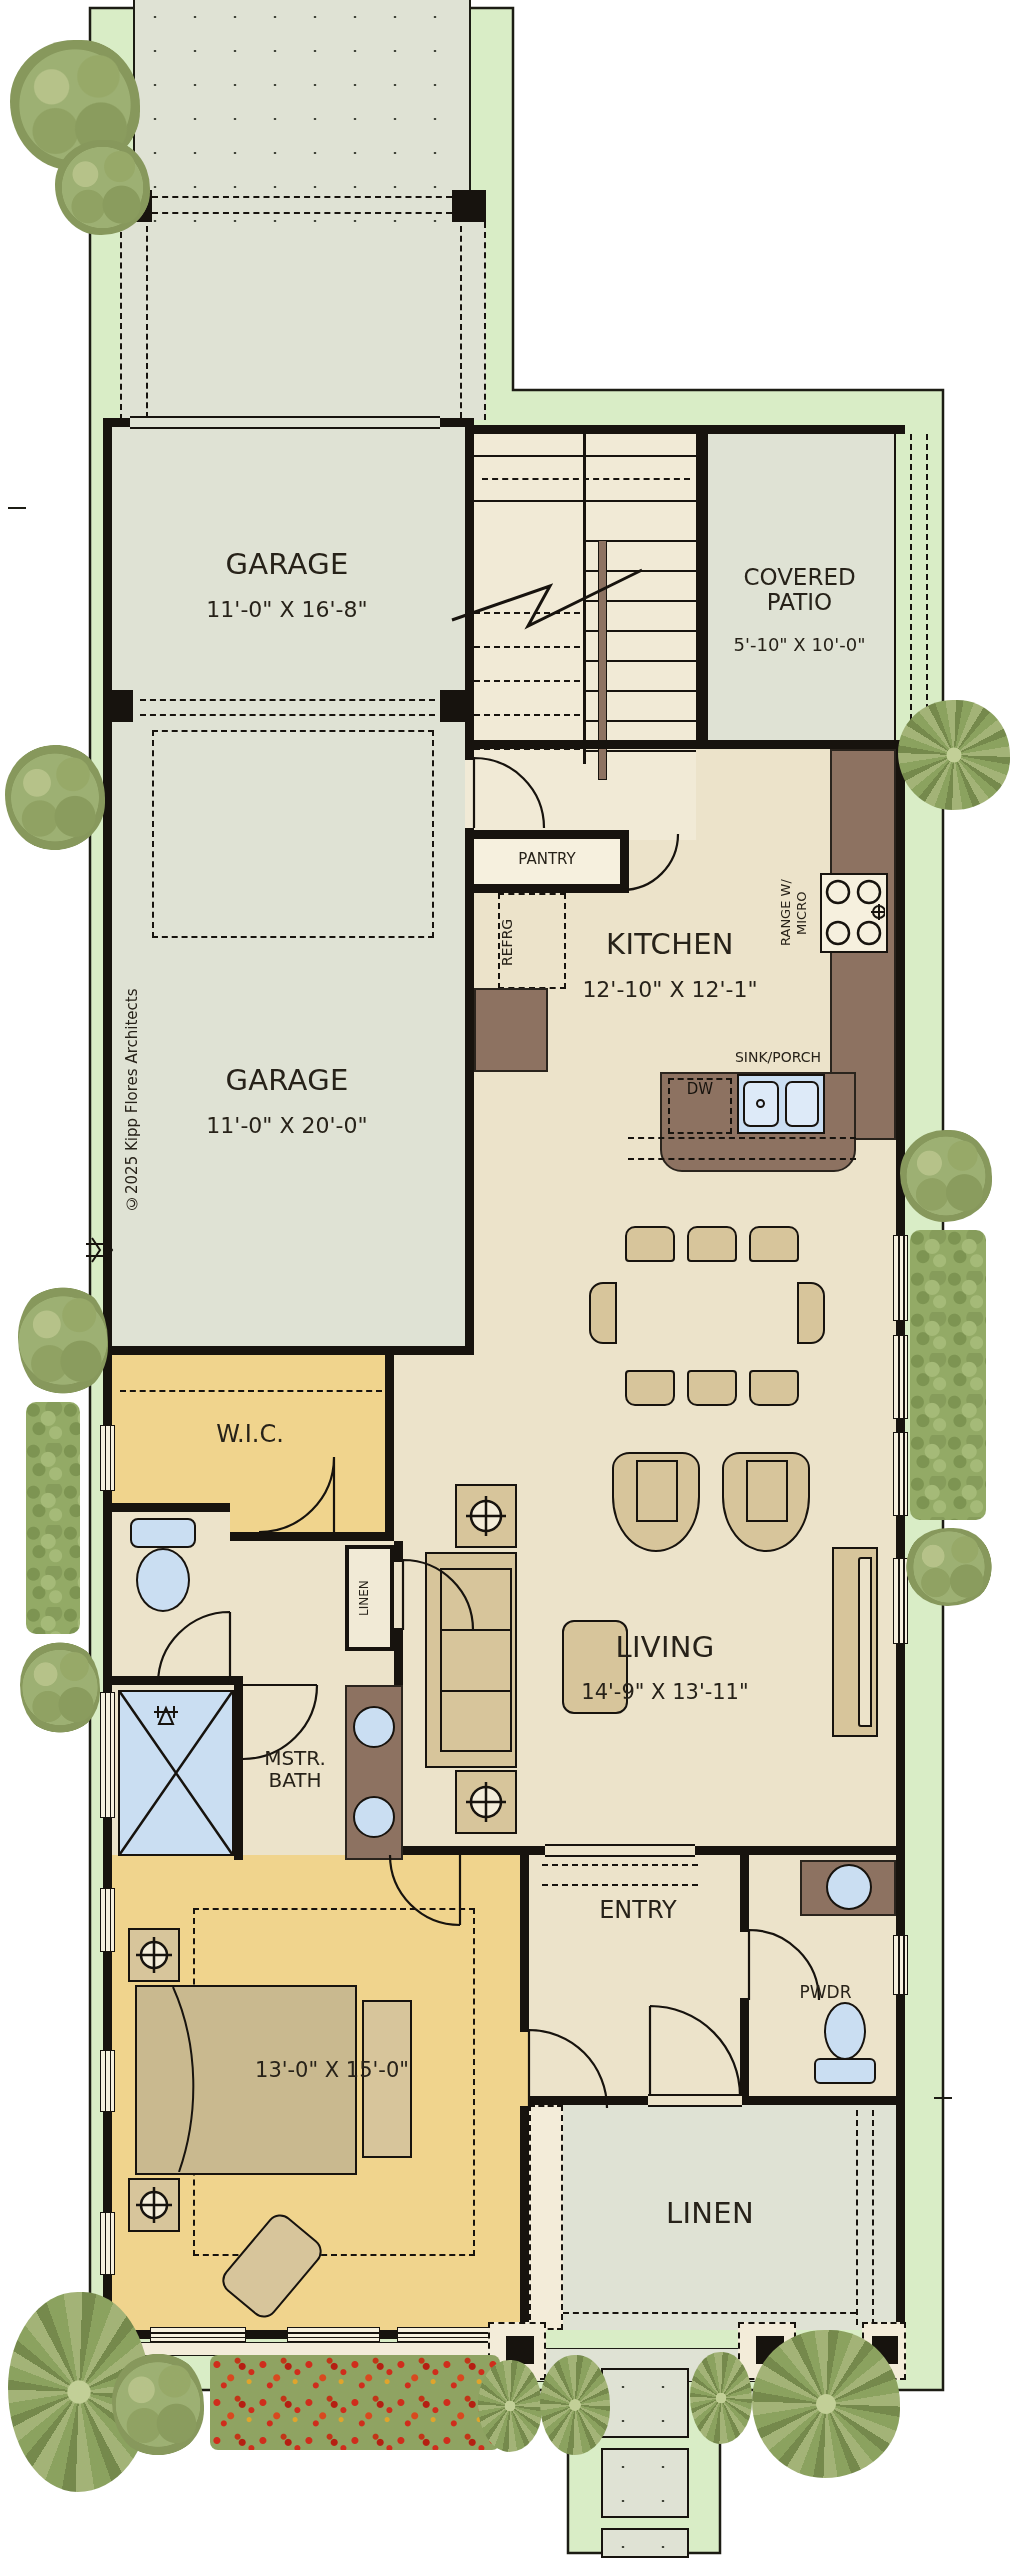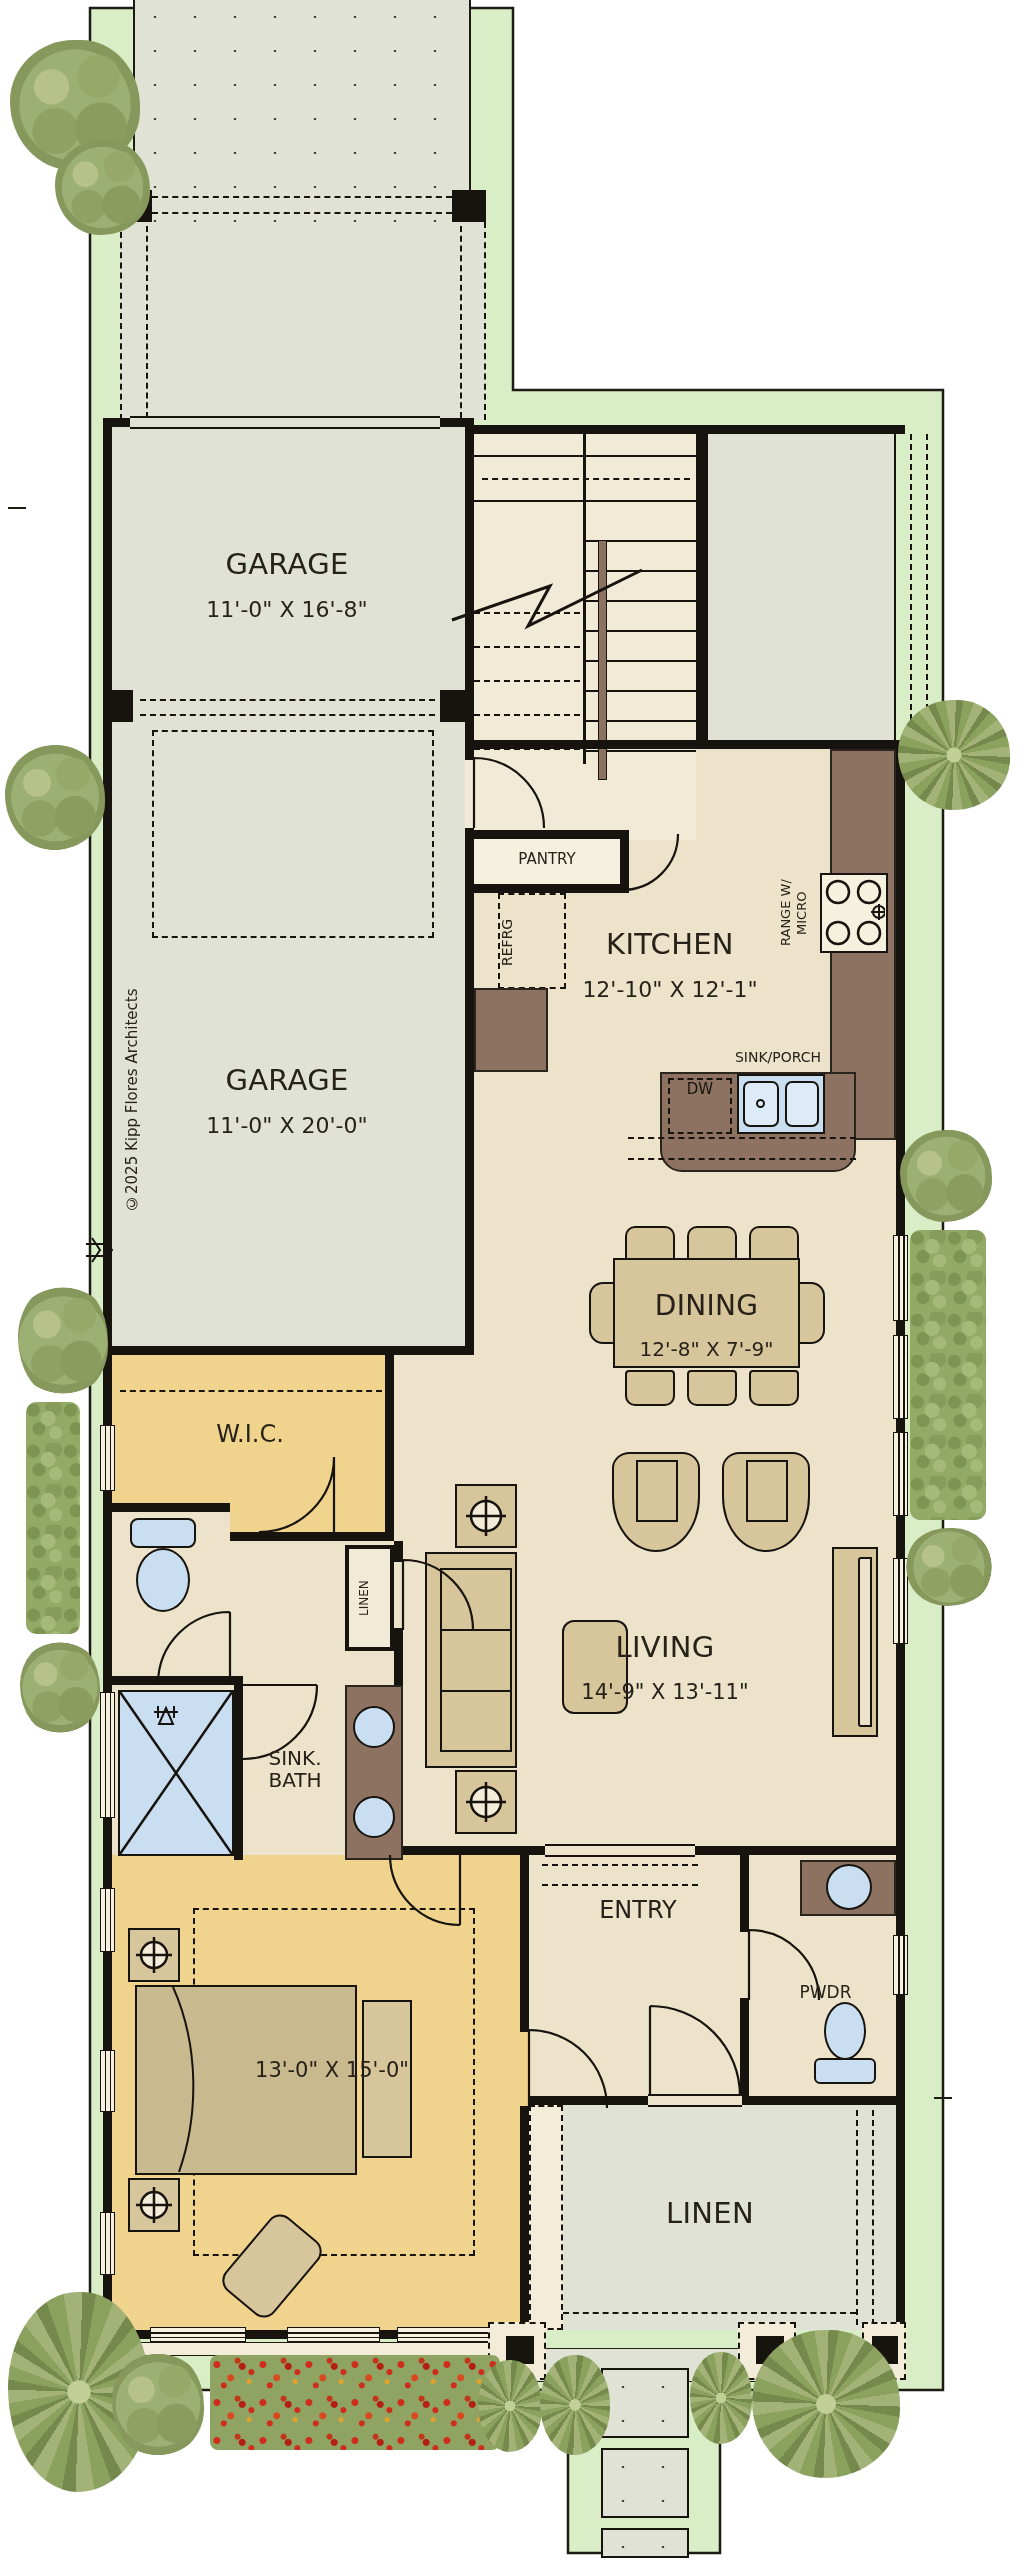--- a/index.html
+++ b/index.html
@@ -187,26 +187,20 @@
   <div class="a dashH" style="left:628px;top:1158px;width:228px"></div>
 
   <div class="a tan" style="left:625px;top:1226px;width:50px;height:36px;border-radius:10px 10px 4px 4px"></div>
   <div class="a tan" style="left:687px;top:1226px;width:50px;height:36px;border-radius:10px 10px 4px 4px"></div>
   <div class="a tan" style="left:749px;top:1226px;width:50px;height:36px;border-radius:10px 10px 4px 4px"></div>
   <div class="a tan" style="left:625px;top:1370px;width:50px;height:36px;border-radius:4px 4px 10px 10px"></div>
   <div class="a tan" style="left:687px;top:1370px;width:50px;height:36px;border-radius:4px 4px 10px 10px"></div>
   <div class="a tan" style="left:749px;top:1370px;width:50px;height:36px;border-radius:4px 4px 10px 10px"></div>
   <div class="a tan" style="left:589px;top:1282px;width:28px;height:62px;border-radius:14px 0 0 14px"></div>
   <div class="a tan" style="left:797px;top:1282px;width:28px;height:62px;border-radius:0 14px 14px 0"></div>
-  <div class="a tan" style="left:613px;top:1258px;width:187px;height:110px">
-    <div class="lbl" style="margin-top:14px">
-      <div class="rname" style="font-size:28px">DINING</div>
-      <div class="rdims" style="font-size:20px">12'-8" X 7'-9"</div>
-    </div>
-  </div>
 
   <div class="a tan" style="left:455px;top:1484px;width:62px;height:64px"></div>
   <div class="a tan" style="left:455px;top:1770px;width:62px;height:64px"></div>
   <svg class="a" style="left:464px;top:1494px" width="44" height="44">
     <circle cx="22" cy="22" r="15" fill="#f3ecd9" stroke="#17130e" stroke-width="2.5"></circle>
     <path d="M22,2 V42 M2,22 H42" stroke="#17130e" stroke-width="2.5" fill="none"></path>
   </svg>
   <svg class="a" style="left:464px;top:1780px" width="44" height="44">
     <circle cx="22" cy="22" r="15" fill="#f3ecd9" stroke="#17130e" stroke-width="2.5"></circle>
     <path d="M22,2 V42 M2,22 H42" stroke="#17130e" stroke-width="2.5" fill="none"></path>
@@ -309,35 +303,39 @@
     <path d="M56,0 A56,56 0 0 1 0,56" fill="none" stroke="#17130e" stroke-width="2.2"></path>
     </svg>
   <svg class="a" style="left:474px;top:758px;overflow:visible" width="70" height="70">
     <path d="M0,0 A70,70 0 0 1 70,70 M0,0 L0,70" fill="none" stroke="#17130e" stroke-width="2.2"></path>
     </svg>
 
   <div class="a lbl" style="left:137px;top:532px;width:300px">
     <div class="rname">GARAGE</div>
     <div class="rdims">11'-0" X 16'-8"</div>
   </div>
+  <div class="a lbl" style="left:712px;top:548px;width:175px">
+    <div style="font-size:23px;width:150px;margin:0 auto">COVERED PATIO</div>
+    <div style="font-size:18px;margin-top:3px">5'-10" X 10'-0"</div>
+  </div>
   <div class="a lbl" style="left:476px;top:851px;width:142px;font-size:15px">PANTRY</div>
   <div class="a lbl" style="left:540px;top:912px;width:260px">
     <div class="rname">KITCHEN</div>
     <div class="rdims">12'-10" X 12'-1"</div>
   </div>
   <div class="a lbl" style="left:137px;top:1048px;width:300px">
     <div class="rname">GARAGE</div>
     <div class="rdims">11'-0" X 20'-0"</div>
   </div>
   <div class="a lbl" style="left:150px;top:1422px;width:200px;font-size:24px">W.I.C.</div>
   <div class="a lbl" style="left:570px;top:1615px;width:190px">
     <div class="rname">LIVING</div>
     <div style="font-size:21px">14'-9" X 13'-11"</div>
   </div>
-  <div class="a lbl" style="left:245px;top:1748px;width:100px;font-size:20px">SINK. BATH</div>
+  <div class="a lbl" style="left:245px;top:1748px;width:100px;font-size:20px">MSTR. BATH</div>
   <div class="a lbl" style="left:558px;top:1898px;width:160px;font-size:24px">ENTRY</div>
   <div class="a lbl" style="left:753px;top:1983px;width:145px;font-size:17px">PWDR</div>
   <div class="a lbl" style="left:187px;top:2040px;width:290px">
     <div style="font-size:21px;margin-top:2px">13'-0" X 15'-0"</div>
   </div>
   <div class="a lbl rname" style="left:610px;top:2198px;width:200px">LINEN</div>
   <div class="a lbl vtext" style="left:124px;top:935px;width:28px;height:330px;font-size:15px">©2025 Kipp Flores Architects</div>
 
   <svg class="a" style="left:84px;top:1236px" width="34" height="30">
     <path d="M2,8 h24 M2,20 h24 M8,2 l8,12 l-8,12 M20,2 l8,12 l-8,12" fill="none" stroke="#17130e" stroke-width="2"></path>

